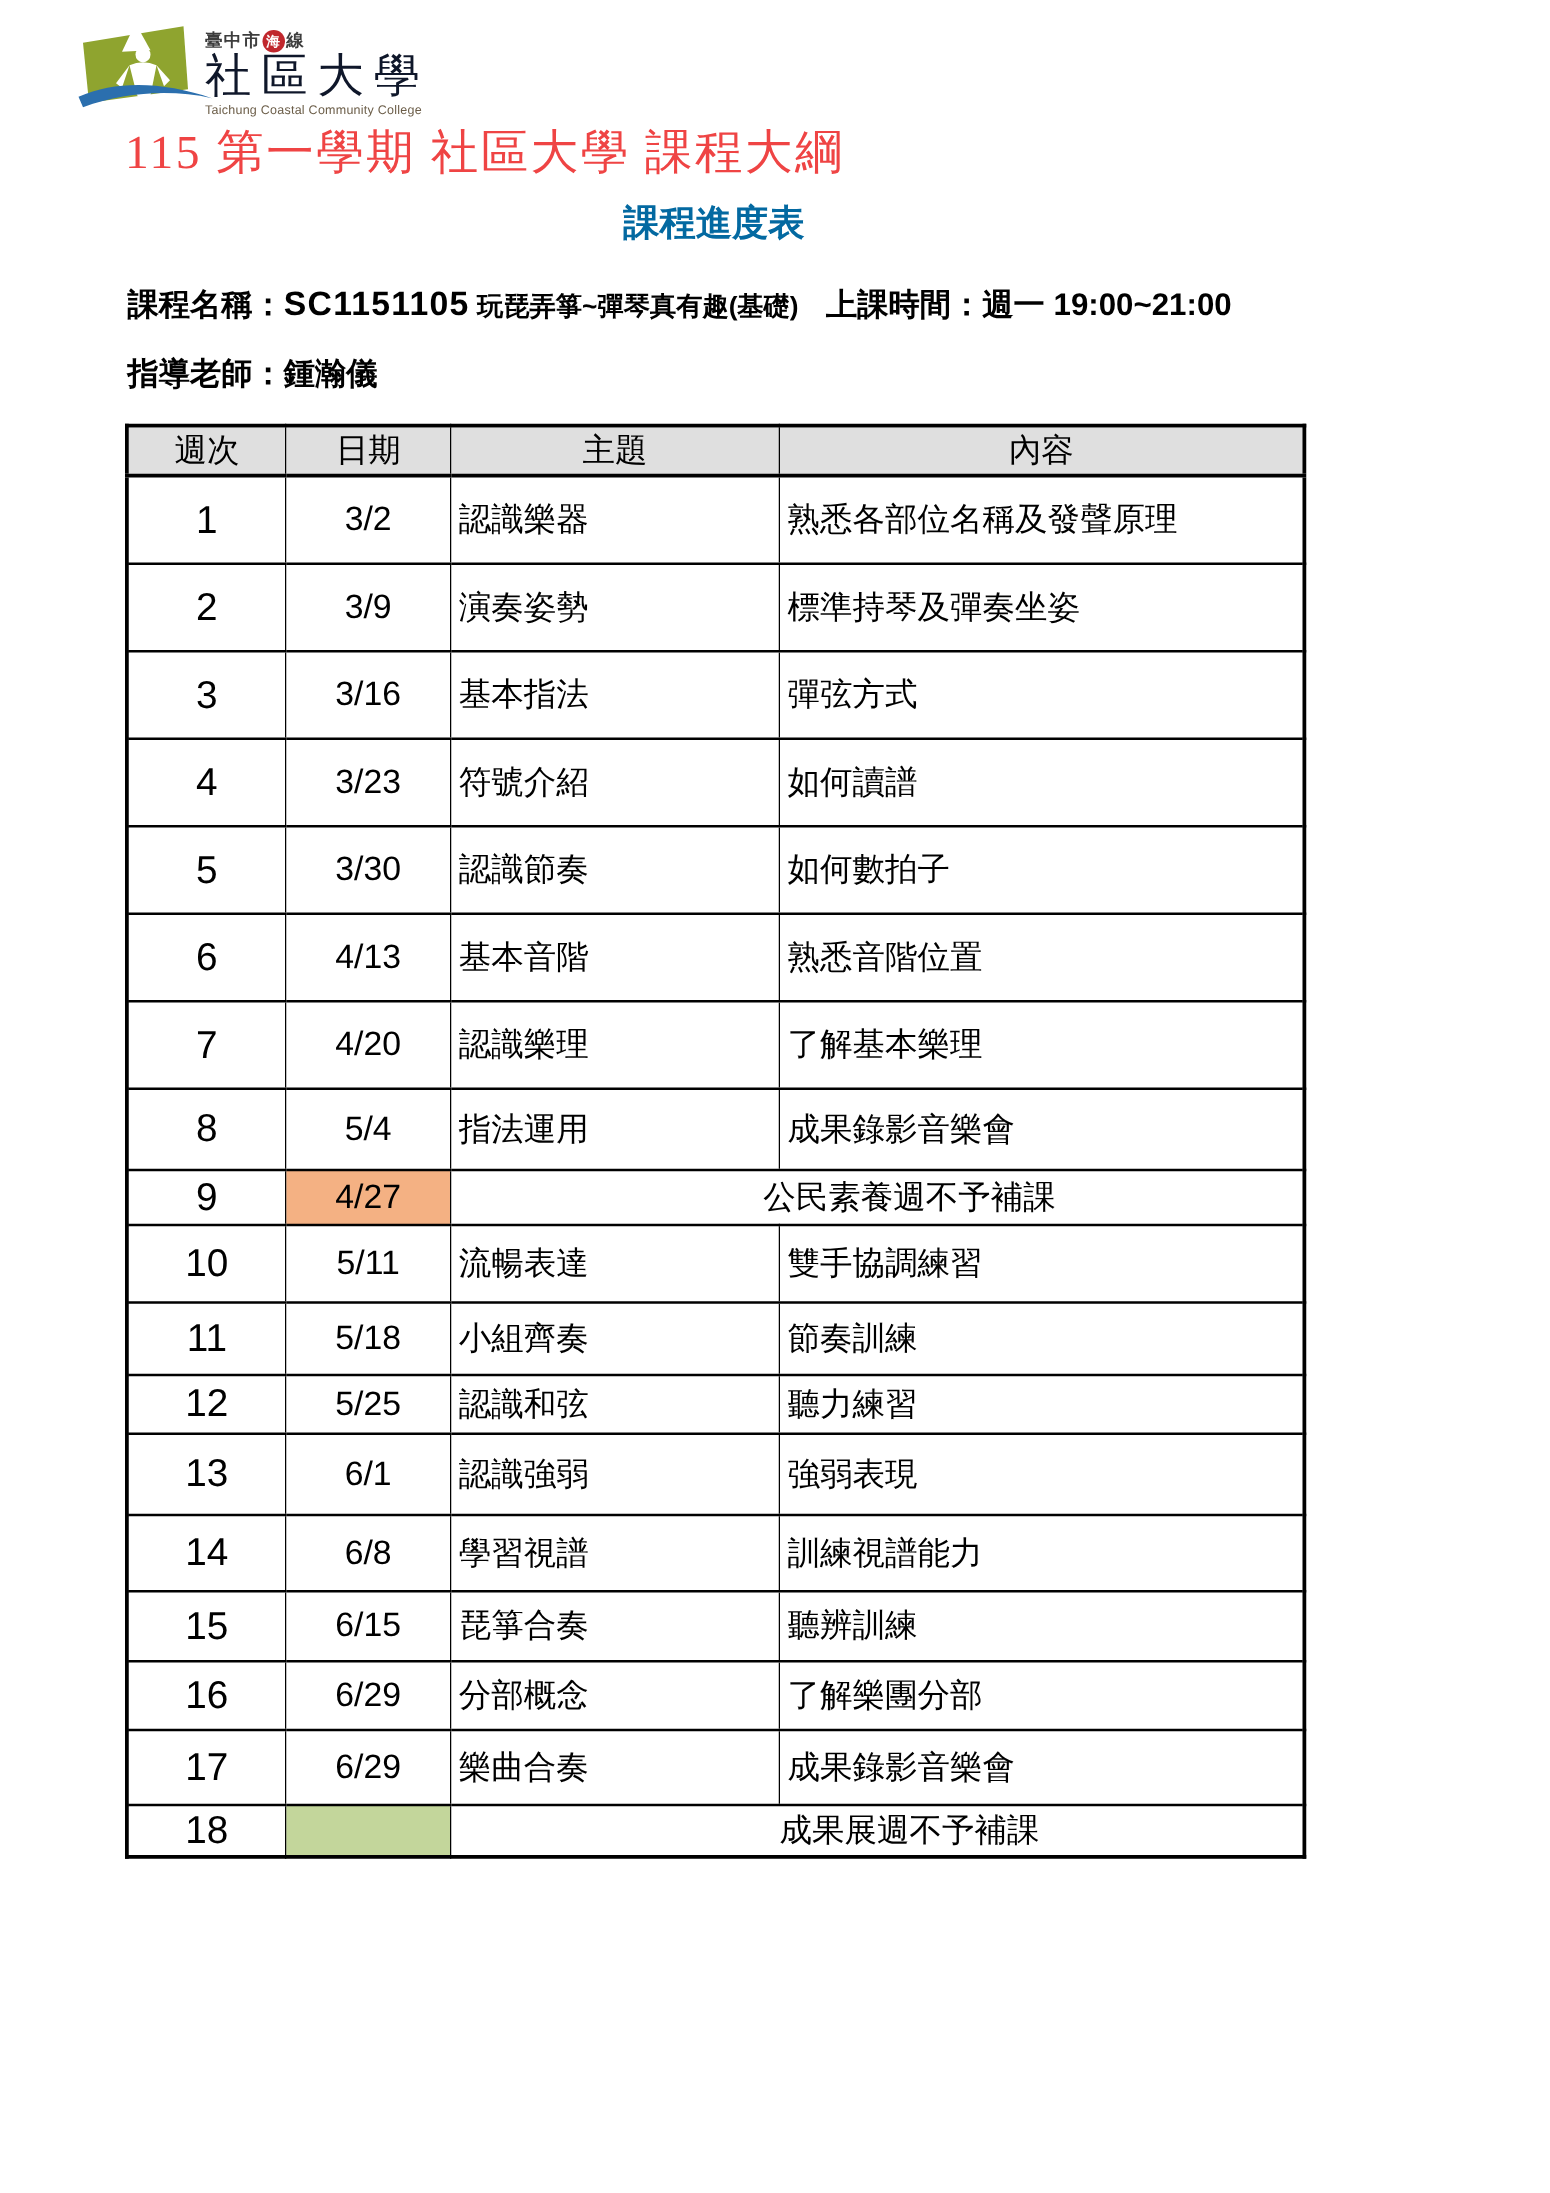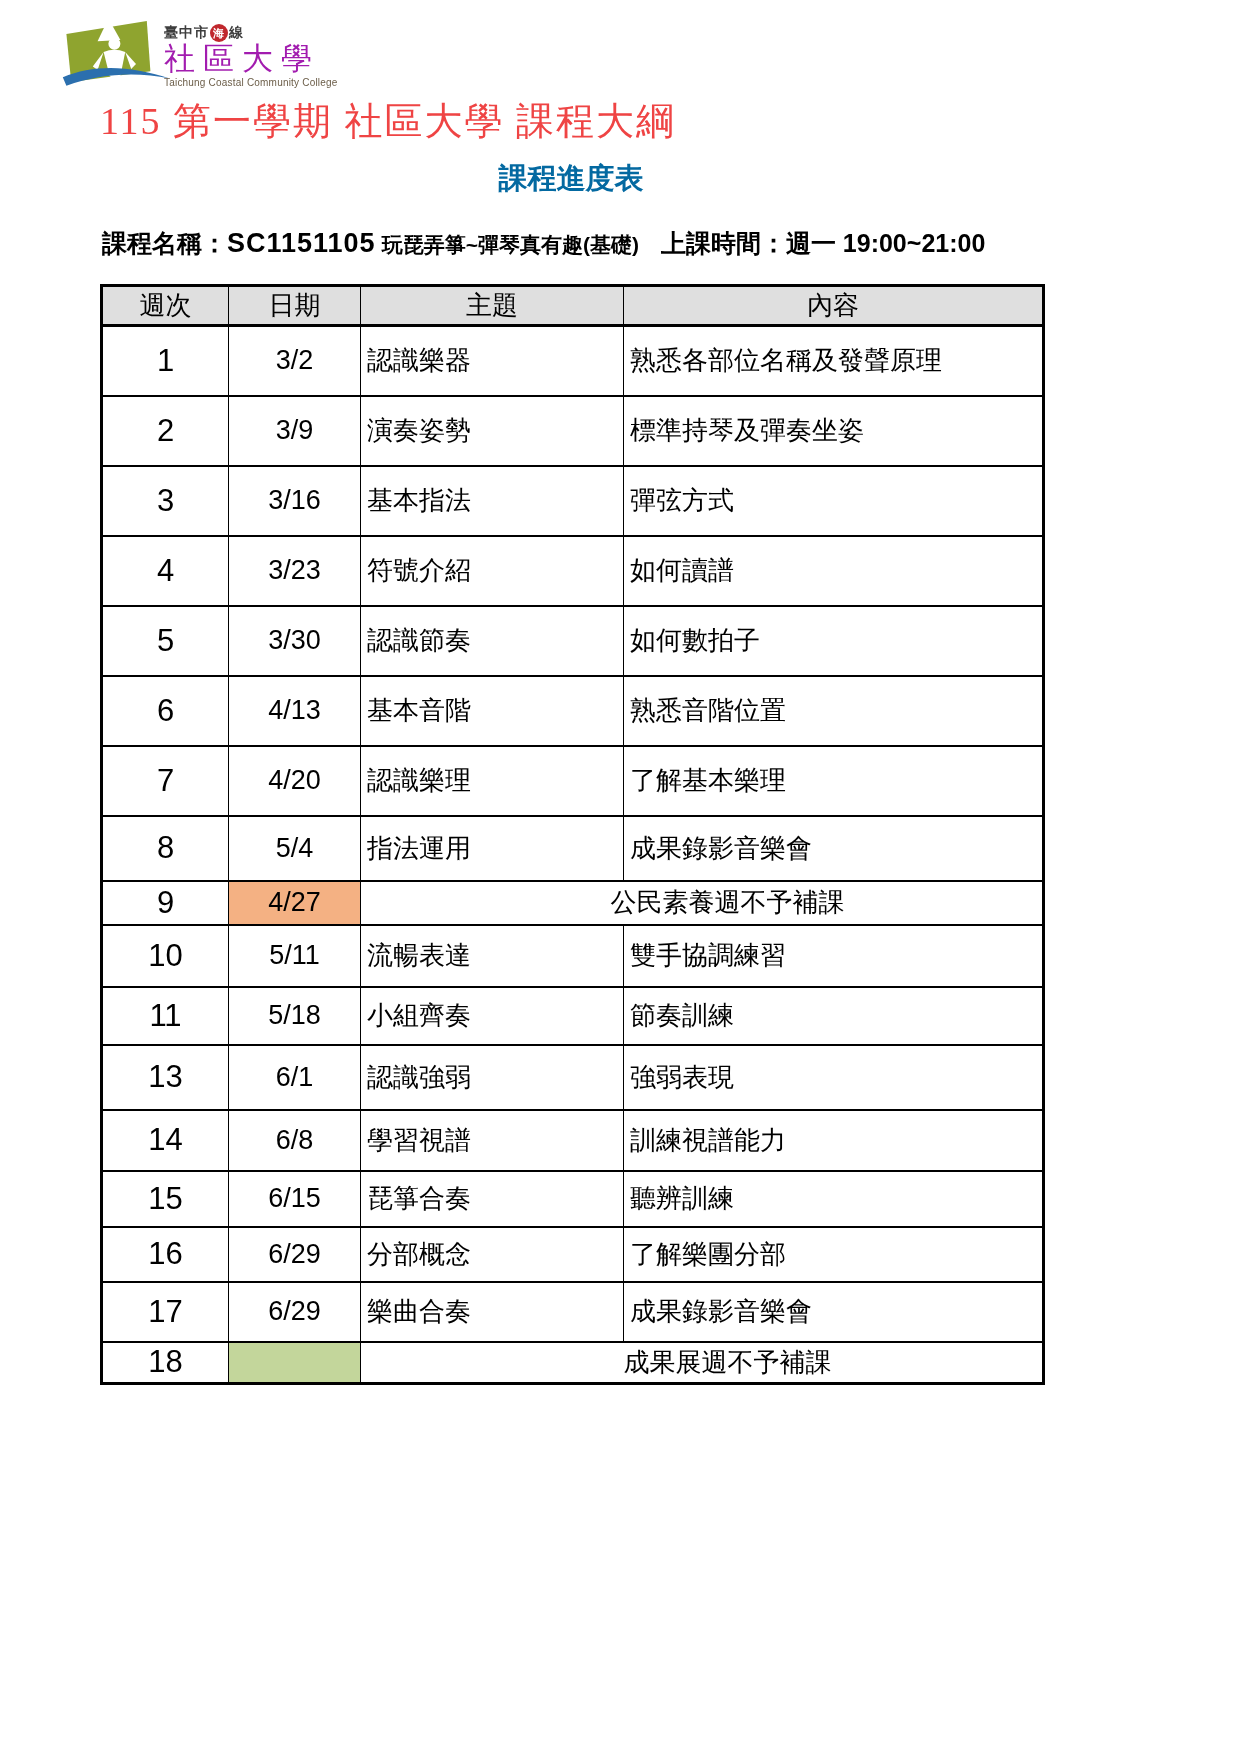--- a/index.html
+++ b/index.html
@@ -28,21 +28,21 @@
     letter-spacing: 1px; display: flex; align-items: center;
   }
   .seal {
     display: inline-flex; align-items: center; justify-content: center;
     width: 18px; height: 18px; border-radius: 50%;
     color: #fff; font-size: 11px; margin: 0 1px;
     font-family: "Liberation Serif", serif;
   }
   .logo-line2 {
     font-family: "Liberation Serif", serif;
-    font-size: 31px; color: #a21caf; letter-spacing: 8px;
+    font-size: 37px; color: #0f172a; letter-spacing: 8px;
     line-height: 1.05; margin-top: 1px; white-space: nowrap;
   }
   .logo-line3 {
     font-size: 10px; color: #6b5d48; margin-top: 1px; letter-spacing: 0.2px;
   }
 
   
   .content { width: 942px; margin-left: 100px; }
   .main-title {
     margin-top: 96px;
@@ -127,20 +127,23 @@
 
 <div class="content">
 
   <div class="main-title">115 第一學期 社區大學 課程大綱</div>
   <div class="sub-title">課程進度表</div>
 
   <div class="course-line">
     <span class="lbl">課程名稱：</span><span class="code">SC1151105</span><span class="cname">玩琵弄箏~彈琴真有趣(基礎)</span><span class="timeblock lbl">上課時間：</span><span class="lbl">週一 19:00~21:00</span>
   </div>
 
+  <div class="teacher-line">
+    <span>指導老師：</span><span>鍾瀚儀</span>
+  </div>
 
   <table class="schedule">
     <colgroup>
       <col style="width:127px">
         <col style="width:132px">
         <col style="width:263px">
         <col style="width:420px">
     </colgroup>
     <thead>
       <tr>
@@ -209,20 +212,26 @@
           <td class="date-cell">5/11</td>
           <td class="topic-cell">流暢表達</td>
           <td class="content-cell">雙手協調練習</td>
         </tr>
         <tr style="height: 58px;">
           <td class="week-cell">11</td>
           <td class="date-cell">5/18</td>
           <td class="topic-cell">小組齊奏</td>
           <td class="content-cell">節奏訓練</td>
         </tr>
+        <tr style="height: 47px;">
+          <td class="week-cell">12</td>
+          <td class="date-cell">5/25</td>
+          <td class="topic-cell">認識和弦</td>
+          <td class="content-cell">聽力練習</td>
+        </tr>
         <tr style="height: 65px;">
           <td class="week-cell">13</td>
           <td class="date-cell">6/1</td>
           <td class="topic-cell">認識強弱</td>
           <td class="content-cell">強弱表現</td>
         </tr>
         <tr style="height: 61px;">
           <td class="week-cell">14</td>
           <td class="date-cell">6/8</td>
           <td class="topic-cell">學習視譜</td>

